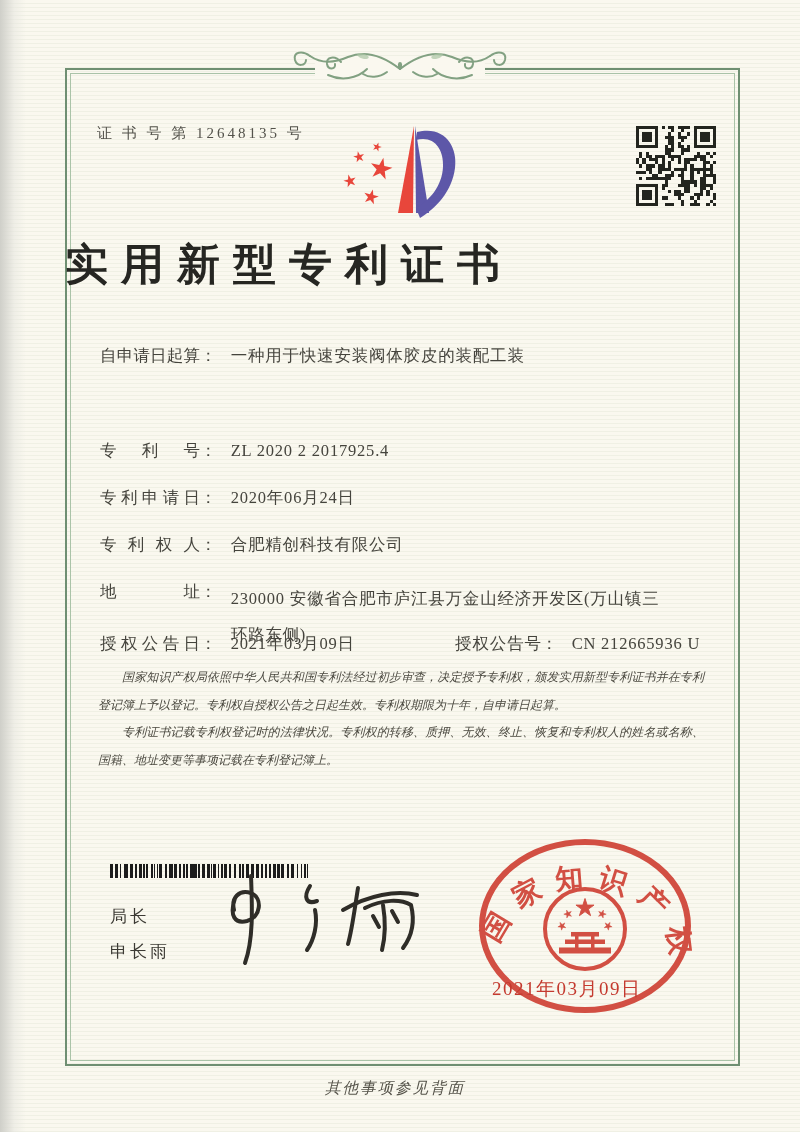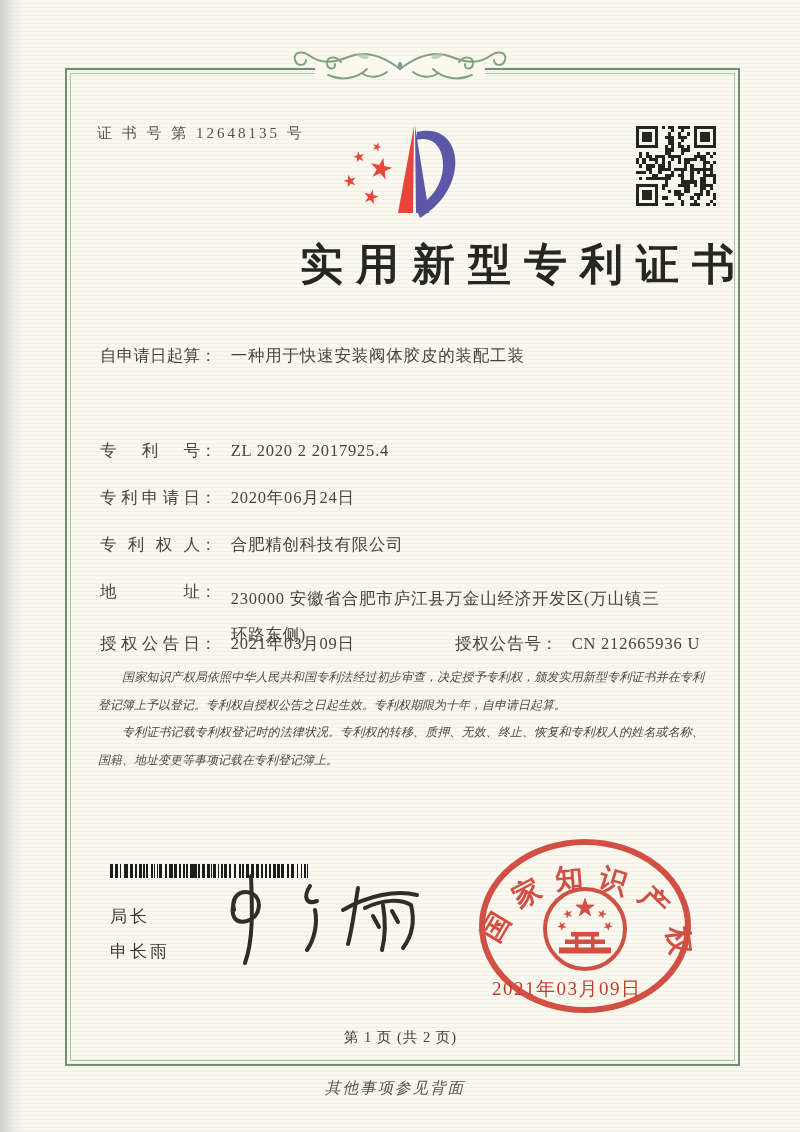--- a/index.html
+++ b/index.html
@@ -8,22 +8,22 @@
     background-color:#faf8ef;
     background-image:repeating-linear-gradient(0deg, rgba(185,200,170,0.16) 0 1px, rgba(0,0,0,0) 1px 4px);
     font-family:"Liberation Serif","DejaVu Serif",serif;
   }
   .abs{position:absolute;}
   #edge-shadow-left{left:0;top:0;width:26px;height:1132px;
     background:linear-gradient(90deg,#cfcfc9,rgba(230,230,224,0.55) 55%,rgba(250,248,239,0) 100%);}
   #frame-outer{left:65px;top:68px;width:671px;height:994px;border:2px solid #6f8f72;}
   #frame-inner{position:absolute;left:3px;top:3px;right:3px;bottom:3px;border:1px solid #aac3a8;}
   #cert-no{left:97px;top:124px;font-size:15px;letter-spacing:3px;color:#53524b;}
-  #title{left:65px;top:236px;width:671px;text-align:right;font-size:43px;font-weight:600;
-    color:#262622;letter-spacing:13px;padding-left:12px;}
+  #title{left:65px;top:236px;width:671px;text-align:left;font-size:43px;font-weight:600;
+    color:#262622;letter-spacing:13px;}
   .row{position:absolute;left:100px;font-size:16.5px;color:#45443d;white-space:nowrap;}
   .lab{display:inline-block;width:100px;text-align:justify;text-align-last:justify;letter-spacing:0;}
   .colon{display:inline-block;}
   .val{margin-left:10px;letter-spacing:0.8px;}
   .val.wrap{display:inline-block;vertical-align:top;white-space:normal;width:438px;line-height:36px;}
   .pair2{position:absolute;left:355px;top:0;}
   #paras{left:98px;top:664px;width:606px;}
   #paras p{margin:0;text-indent:2em;font-size:12px;line-height:27.5px;color:#4b4940;
     text-align:justify;font-style:italic;}
   #barcode{left:110px;top:864px;width:198px;height:14px;}
@@ -476,16 +476,15 @@
       <use href="#sealstar" transform="translate(143,100) scale(0.42) rotate(30)"></use>
       <rect x="106" y="106" width="28" height="4.5" stroke="none"></rect>
       <rect x="100" y="113.5" width="40" height="4.5" stroke="none"></rect>
       <rect x="94" y="121.5" width="52" height="6" stroke="none"></rect>
       <rect x="110" y="106" width="3.5" height="21" stroke="none"></rect>
       <rect x="126" y="106" width="3.5" height="21" stroke="none"></rect>
     </g>
   </svg>
   <div id="seal-date" class="abs">2021年03月09日</div>
 
-  <div id="page-num" class="abs">第 1 页 (共 2 页)</div>
   <div id="back-note" class="abs">其他事项参见背面</div>
 
 </div>
 
 </body></html>

